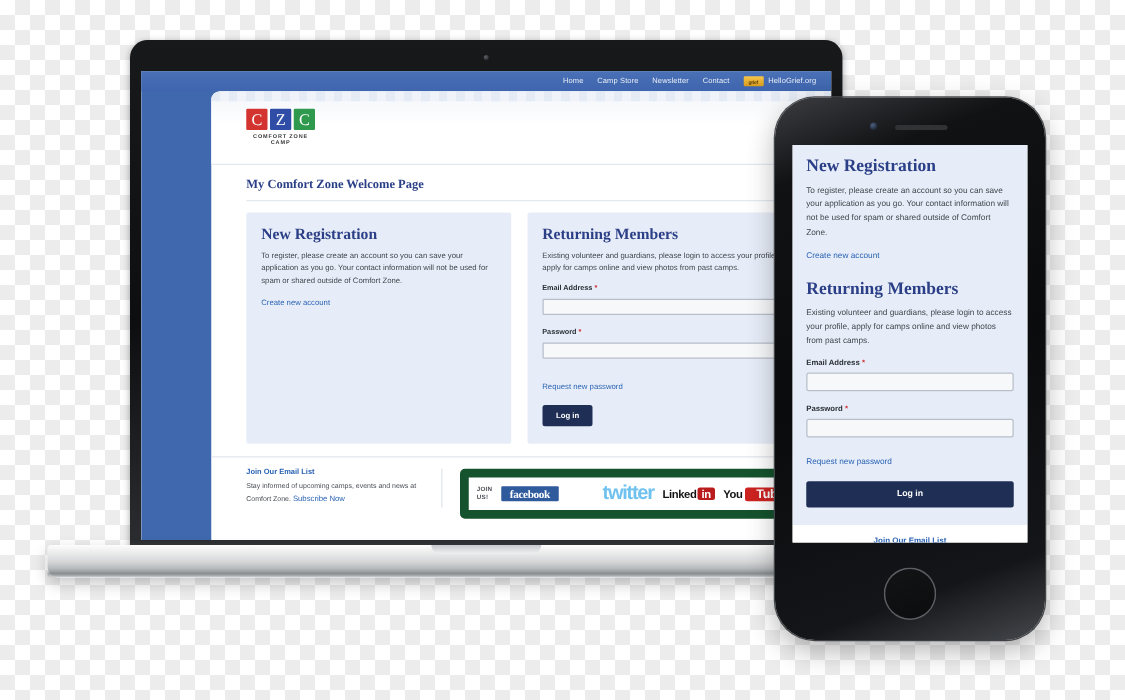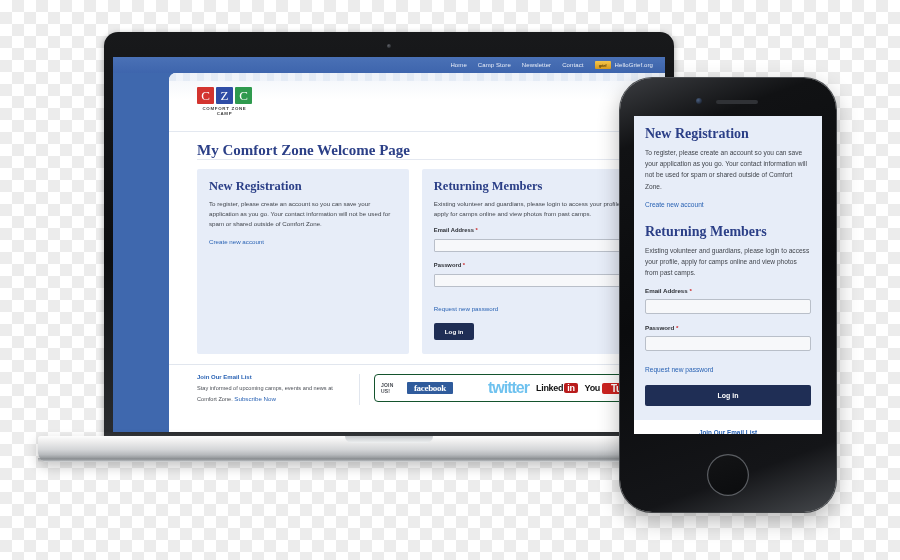--- a/index.html
+++ b/index.html
@@ -88,21 +88,21 @@
   .logo-z{background:#2f4da6;}
   .logo-c2{background:#2f9a4e;}
   .logo-cap{
     margin-top:2px;font-size:4.4px;letter-spacing:.7px;color:#3a3a3a;
     font-weight:bold;text-align:center;width:55px;
   }
 
   .page-wrap{padding:10px 16px 0 28px;}
   .page-title{
     font-family:"Liberation Serif",serif;color:#2b3f87;
-    font-size:15px;font-weight:bold;
+    font-size:10px;font-weight:bold;padding-bottom:7px;
     border-bottom:1px solid #e4e8f0;margin-bottom:9px;
   }
   .cols{display:flex;gap:13px;}
   .panel{
     background:#e7edf8;border-radius:2px;padding:10px 12px 14px 12px;
   }
   .panel-left{width:196px;}
   .panel-right{width:212px;}
   .panel h2{
     margin:0 0 5px 0;font-family:"Liberation Serif",serif;
@@ -127,21 +127,21 @@
 
   
   .site-footer{
     margin-top:10px;border-top:1px solid #e1e6ee;padding:9px 16px 0 28px;
     display:flex;align-items:flex-start;gap:14px;
   }
   .foot-left{width:150px;border-right:1px solid #e1e6ee;padding-right:12px;}
   .foot-head{color:#2a63b4;font-size:6px;font-weight:bold;margin-bottom:4px;}
   .foot-text{font-size:5.6px;line-height:1.7;color:#4a4e55;}
   .social-box{
-    flex:1;border:1px solid #14532d;border-radius:4px;background:#ffffff;
+    flex:1;border:7px solid #14532d;border-radius:4px;background:#ffffff;
     padding:4px 6px;display:flex;align-items:center;gap:7px;
   }
   .join-us{font-size:5px;font-weight:bold;color:#4a4e55;letter-spacing:.2px;}
   .fb{background:#2f5b9c;color:#fff;font-size:9px;font-weight:bold;
       font-family:"Liberation Serif",serif;padding:1px 7px;border-radius:1px;letter-spacing:-.3px;}
   .tw{color:#6fc2ef;font-size:16px;font-weight:bold;letter-spacing:-1px;
       font-family:"Liberation Sans",sans-serif;margin-left:28px;}
   .li{display:flex;align-items:flex-end;font-size:9px;font-weight:bold;color:#121212;letter-spacing:-.3px;}
   .li-box{background:#b91c1c;color:#fff;border-radius:2px;padding:0 3px;margin-left:1px;font-size:9px;}
   .yt{display:flex;align-items:center;font-size:9px;font-weight:bold;color:#131313;letter-spacing:-.3px;}

